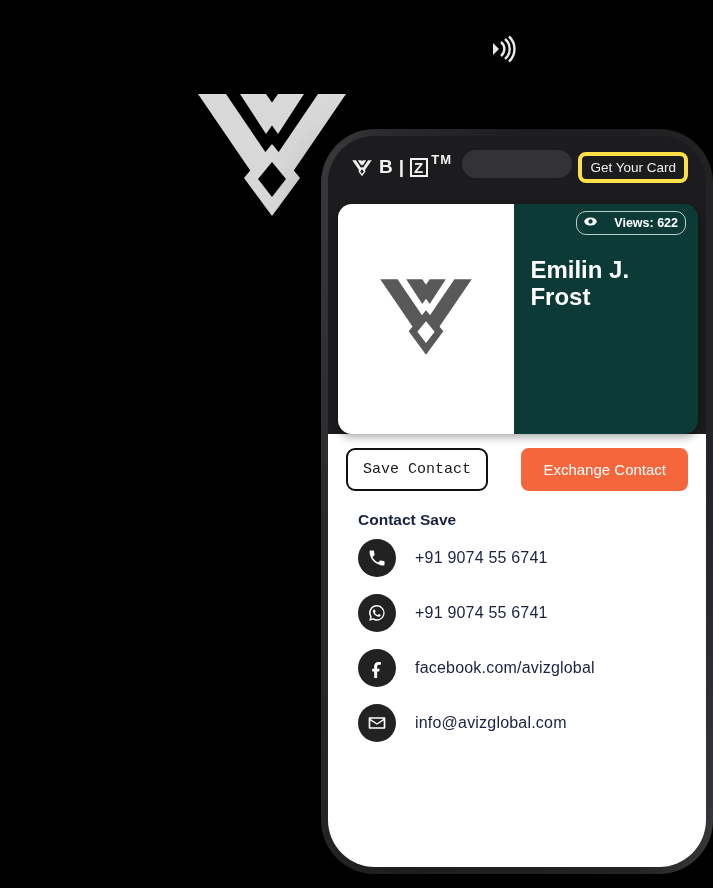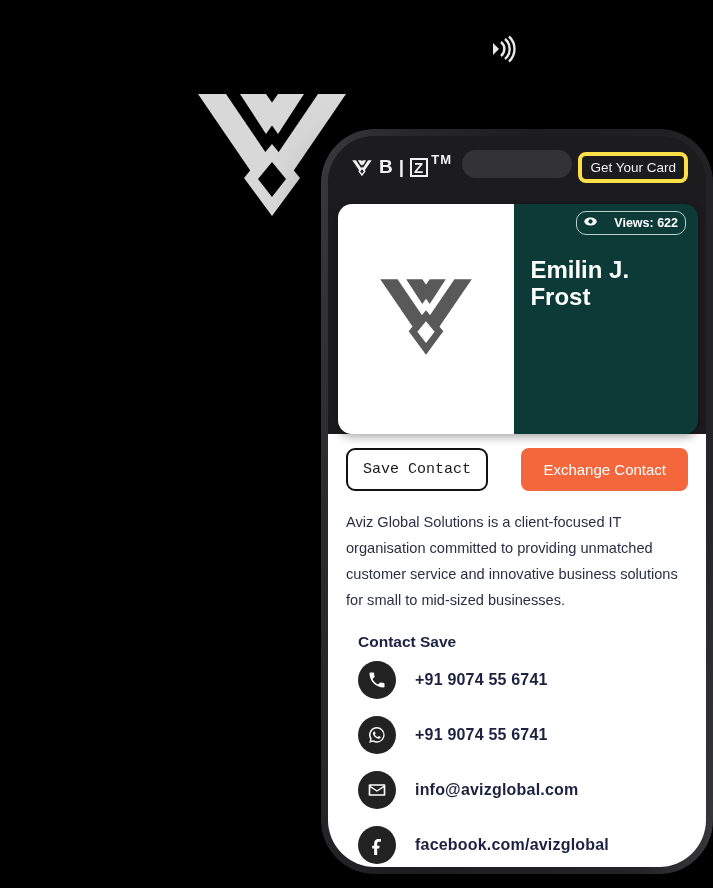--- a/index.html
+++ b/index.html
@@ -220,21 +220,21 @@
     width: 38px; height: 38px;
     border-radius: 50%;
     background: #222222;
     display: flex; align-items: center; justify-content: center;
     flex: 0 0 38px;
   }
   .c-icon svg { width: 20px; height: 20px; fill: #ffffff; }
   .c-val {
     color: #1b2140;
     font-size: 16px;
-    font-weight: 700;
+    font-weight: 400;
     letter-spacing: 0.2px;
   }
 </style>
 </head>
 <body>
 
 <div id="stage">
 
   <div class="backdrop"></div>
 
@@ -316,21 +316,20 @@
         </div>
       </div>
 
       <div class="sheet">
 
         <div class="actions">
           <button class="btn-save">Save Contact</button>
           <button class="btn-exchange">Exchange Contact</button>
         </div>
 
-        <div class="about">Aviz Global Solutions is a client-focused IT organisation committed to providing unmatched customer service and innovative business solutions for small to mid-sized businesses.</div>
 
         <div class="contact-heading">Contact Save</div>
 
         <div class="contact-list">
 
           <div class="contact-row">
             <span class="c-icon">
               <svg viewBox="0 0 24 24">
                   <path d="M6.6 10.8c1.4 2.8 3.8 5.1 6.6 6.6l2.2-2.2c.3-.3.7-.4 1-.2 1.1.4 2.4.6 3.6.6.6 0 1 .4 1 1V20c0 .6-.4 1-1 1C10.6 21 3 13.4 3 4c0-.6.4-1 1-1h3.5c.6 0 1 .4 1 1 0 1.3.2 2.5.6 3.6.1.4 0 .8-.2 1.1l-2.3 2.1z"></path>
                 </svg>
@@ -343,33 +342,33 @@
               <svg viewBox="0 0 24 24">
                   <path d="M12 2.5A9.4 9.4 0 0 0 3.9 16.8L2.6 21.4l4.7-1.2A9.4 9.4 0 1 0 12 2.5zm0 1.8a7.6 7.6 0 0 1 0 15.2 7.5 7.5 0 0 1-3.9-1.1l-.3-.2-2.8.7.7-2.7-.2-.3A7.6 7.6 0 0 1 12 4.3zm-3.4 3.6c-.2 0-.4 0-.6.3-.2.2-.8.8-.8 1.9s.8 2.2.9 2.4c.1.2 1.6 2.5 3.9 3.4 1.9.8 2.3.6 2.7.6.4 0 1.3-.5 1.5-1.1.2-.5.2-1 .1-1.1l-.5-.3s-1.2-.6-1.4-.7c-.2-.1-.4-.1-.5.1l-.7.9c-.1.2-.3.2-.5.1-.2-.1-1-.4-1.9-1.2-.7-.6-1.2-1.4-1.3-1.6-.1-.2 0-.3.1-.4l.4-.4.2-.4v-.4c0-.1-.5-1.3-.7-1.8-.2-.4-.4-.4-.5-.4h-.4z"></path>
                 </svg>
             </span>
             <span class="c-val">+91 9074 55 6741</span>
           </div>
 
           <div class="contact-row">
             <span class="c-icon">
               <svg viewBox="0 0 24 24">
-                  <path d="M3 5h18c.6 0 1 .4 1 1v12c0 .6-.4 1-1 1H3c-.6 0-1-.4-1-1V6c0-.6.4-1 1-1zm9 7.2L20 7H4l8 5.2zM4 9v8h16V9l-8 5.2L4 9z"></path>
+                  <path d="M14.5 8.2h2.2V5.1c-.4-.1-1.7-.2-3.1-.2-3.1 0-5 1.9-5 5.3v2.6H6.2v3.5h2.4V24h3.6v-7.7h2.5l.4-3.5h-2.9v-2.3c0-1 .3-2.3 1.8-2.3z"></path>
                 </svg>
             </span>
-            <span class="c-val">info@avizglobal.com</span>
+            <span class="c-val">facebook.com/avizglobal</span>
           </div>
 
           <div class="contact-row">
             <span class="c-icon">
               <svg viewBox="0 0 24 24">
-                  <path d="M14.5 8.2h2.2V5.1c-.4-.1-1.7-.2-3.1-.2-3.1 0-5 1.9-5 5.3v2.6H6.2v3.5h2.4V24h3.6v-7.7h2.5l.4-3.5h-2.9v-2.3c0-1 .3-2.3 1.8-2.3z"></path>
+                  <path d="M3 5h18c.6 0 1 .4 1 1v12c0 .6-.4 1-1 1H3c-.6 0-1-.4-1-1V6c0-.6.4-1 1-1zm9 7.2L20 7H4l8 5.2zM4 9v8h16V9l-8 5.2L4 9z"></path>
                 </svg>
             </span>
-            <span class="c-val">facebook.com/avizglobal</span>
+            <span class="c-val">info@avizglobal.com</span>
           </div>
 
         </div>
       </div>
 
     </div>
   </div>
 </div>
 
 </body></html>

